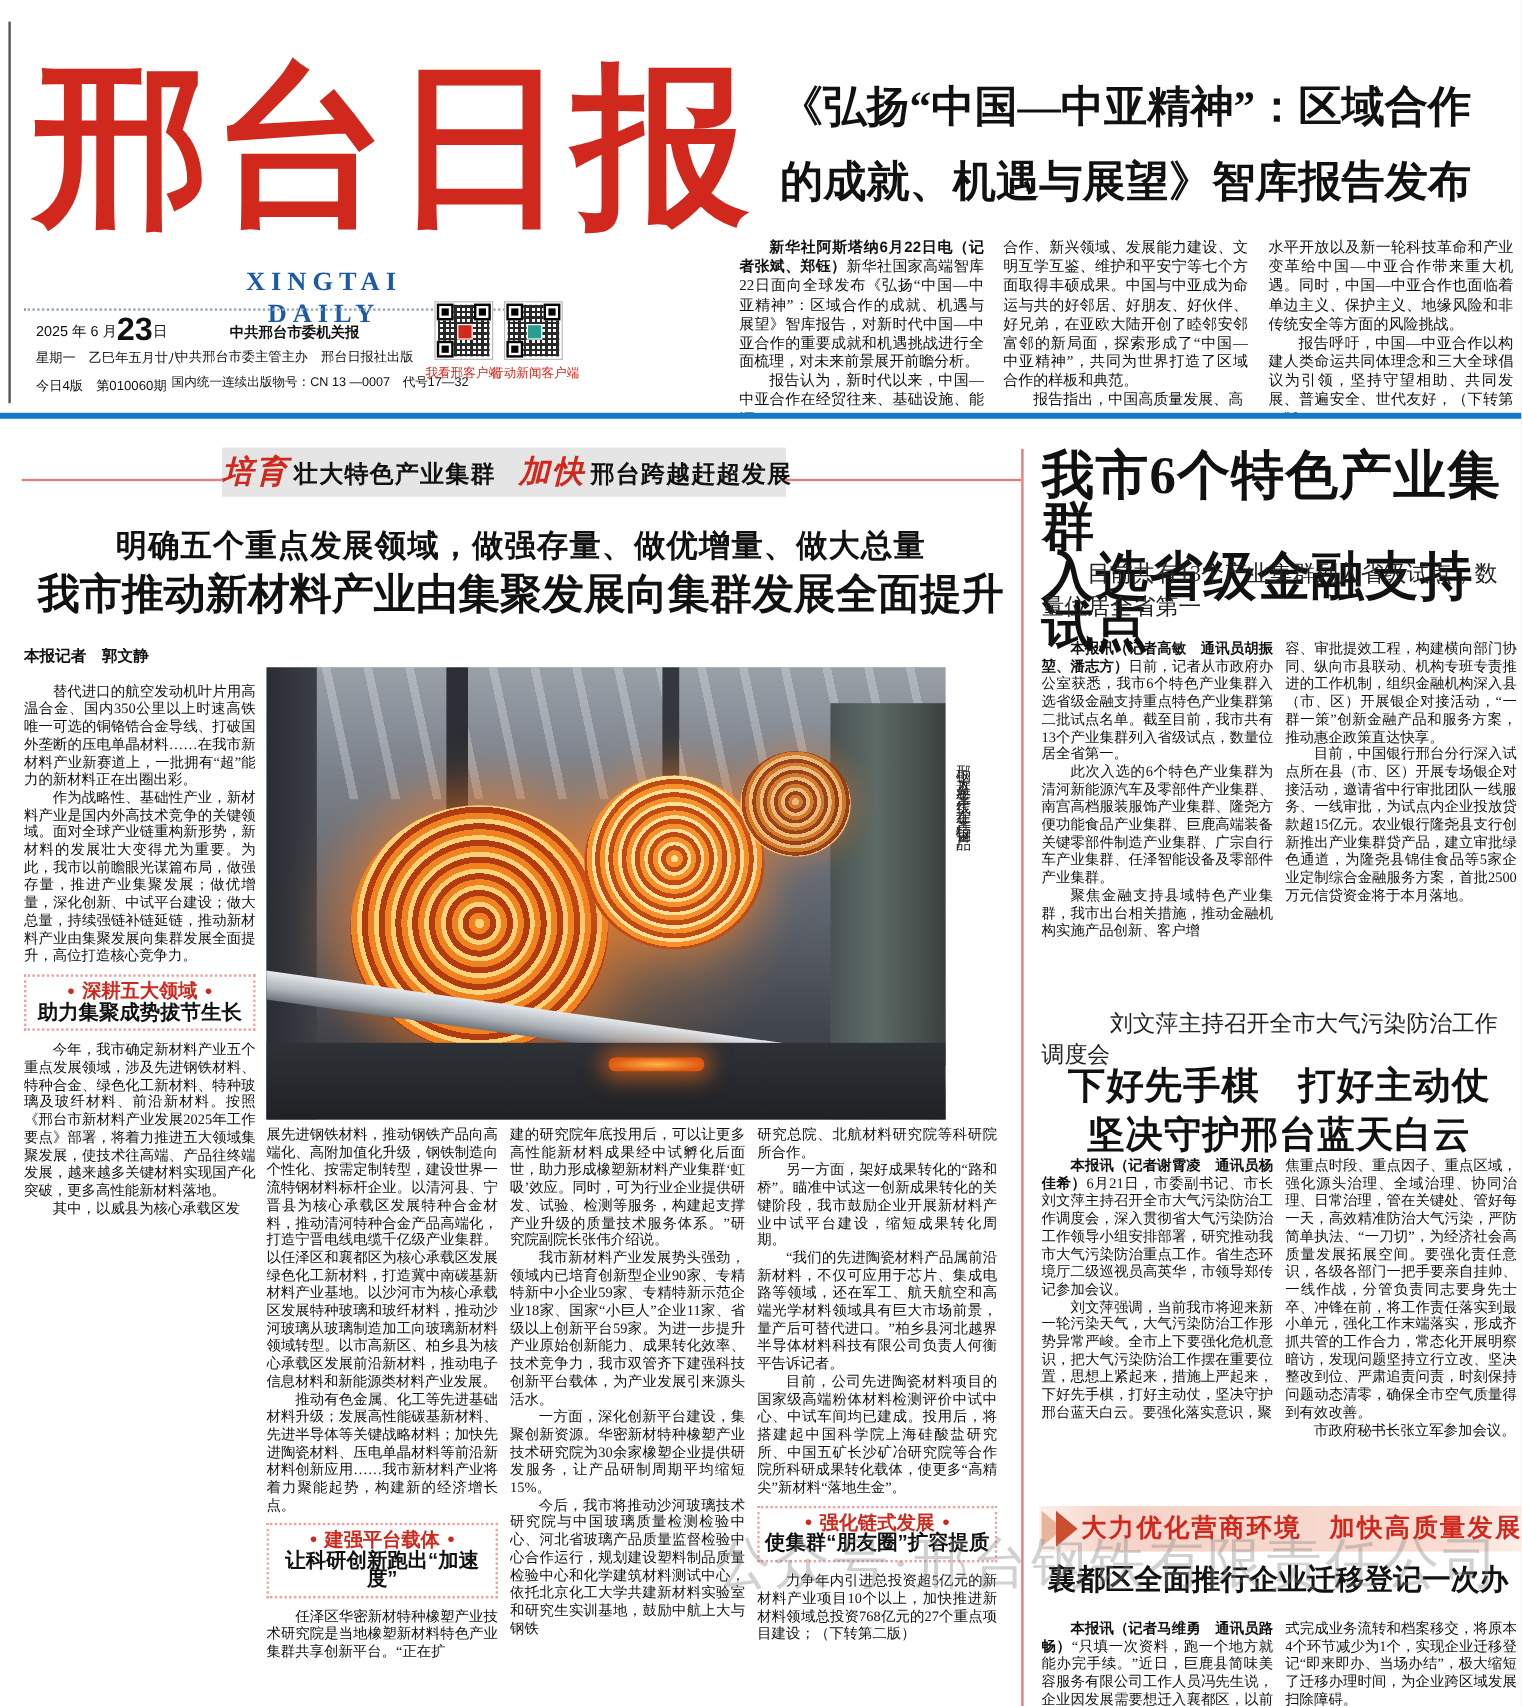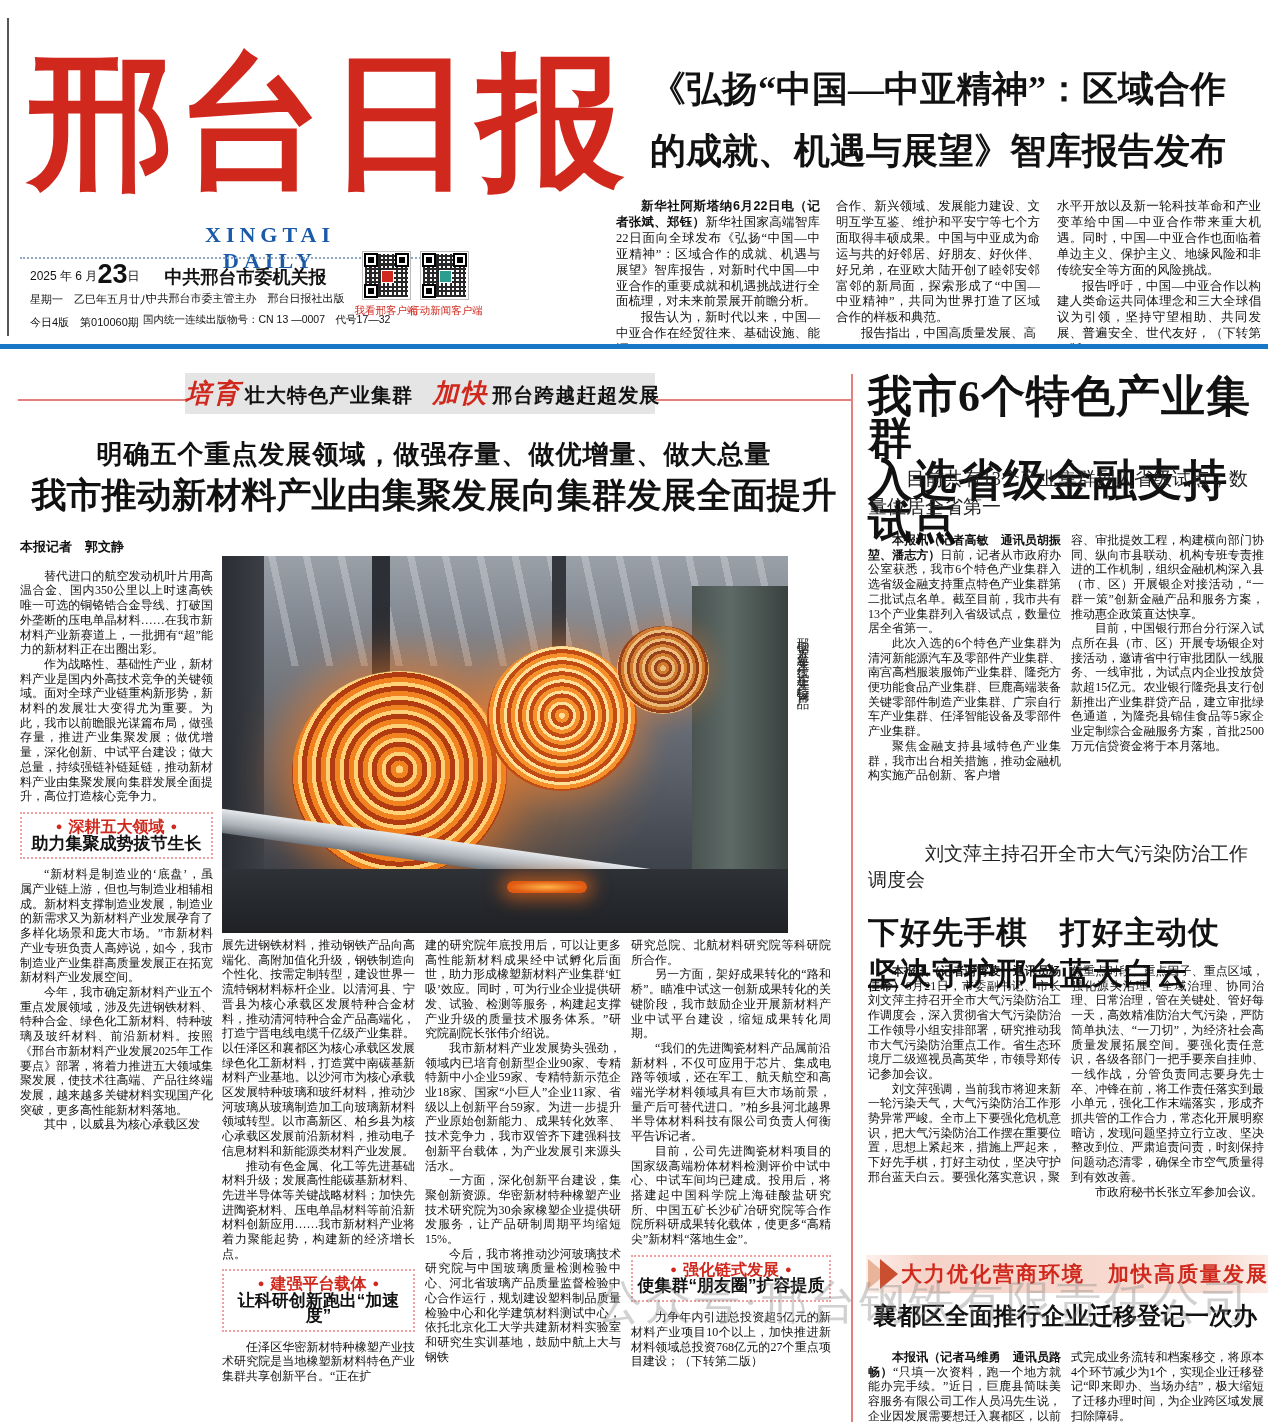--- a/index.html
+++ b/index.html
@@ -15,21 +15,21 @@
   .edge-line{left:7px;top:18px;width:2px;height:318px;background:#555;}
   .masthead-title{left:28px;top:28px;width:585px;height:190px;font-size:146px;line-height:190px;
       font-weight:900;color:#d0281c;letter-spacing:4px;white-space:nowrap;}
   .masthead-sub{left:150px;top:222px;width:240px;text-align:center;font-size:22px;font-weight:bold;
       color:#1b5aa8;letter-spacing:5px;word-spacing:14px;}
   .dotline{left:20px;top:257px;width:445px;border-top:2px dotted #8fa9c4;}
   .info-a{left:30px;top:263px;width:120px;font-size:11px;line-height:23px;white-space:nowrap;}
   .info-a .dl1{font-size:12px;}
   .info-a .day{font-size:27px;font-weight:bold;vertical-align:-3px;letter-spacing:0;}
   .info-b{left:143px;top:266px;width:205px;text-align:center;white-space:nowrap;}
-  .info-b .l1{font-size:18px;font-weight:bold;line-height:22px;}
+  .info-b .l1{font-size:12px;font-weight:bold;line-height:22px;}
   .info-b .l2{font-size:11px;line-height:21px;}
   .info-b .l3{font-size:10.5px;line-height:21px;}
   .qr{width:47px;height:47px;background:#fff;border:1px solid #bbb;}
   .qr .grid{position:absolute;inset:2px;opacity:.9;
       background-image:repeating-linear-gradient(0deg,#111 0 2px,transparent 2px 4.5px),
                        repeating-linear-gradient(90deg,#111 0 2px,transparent 2px 4.5px);}
   .qr .fm{position:absolute;width:10px;height:10px;border:2px solid #000;background:#fff;}
   .qr .fm::before{content:"";position:absolute;inset:2px;background:#000;}
   .qr .fm.tl{top:1px;left:1px}.qr .fm.tr{top:1px;right:1px}.qr .fm.bl{bottom:1px;left:1px}
   .qr .logo{position:absolute;left:18px;top:18px;width:11px;height:11px;border:1px solid #fff;}
@@ -97,21 +97,21 @@
 
   
   .r1-headline{left:868px;top:376px;width:396px;text-align:left;font-size:44px;line-height:42px;
       font-weight:900;letter-spacing:1px;}
   .r1-deck{left:868px;top:465px;width:396px;font-size:19px;line-height:28px;text-indent:2em;color:#222;}
   .r-col{width:193px;overflow:hidden;font-size:12px;line-height:14.7px;}
   .r1-body-a{left:868px;top:533px;height:302px;}
   .r1-body-b{left:1071px;top:533px;height:302px;}
   .r2-kicker{left:868px;top:841px;width:396px;font-size:19px;line-height:26px;text-indent:3em;
       font-family:"Liberation Sans",sans-serif;color:#222;}
-  .r2-headline{left:868px;top:912px;width:396px;font-size:31px;line-height:41px;
+  .r2-headline{left:868px;top:884px;width:396px;text-align:center;font-size:31px;line-height:41px;
       font-weight:900;letter-spacing:1px;}
   .r2-body-a{left:868px;top:964px;height:282px;}
   .r2-body-b{left:1071px;top:964px;height:282px;}
 
   
   .bb{left:866px;top:1255px;width:398px;height:38px;line-height:38px;text-align:center;
       background:linear-gradient(90deg,#fdf1ed,#f6d3c8 14%,#f8dcd2 82%,#fdf2ee);padding-left:20px;}
   .bb-text{color:#d0281c;font-weight:900;font-size:21px;letter-spacing:2px;
       font-family:"Liberation Sans",sans-serif;}
   .chev{position:absolute;left:2px;top:4px;width:44px;height:30px;}
@@ -224,21 +224,20 @@
     <div class="byline hei">本报记者　郭文静</div>
     <div>
         <p class="para">替代进口的航空发动机叶片用高温合金、国内350公里以上时速高铁唯一可选的铜铬锆合金导线、打破国外垄断的压电单晶材料……在我市新材料产业新赛道上，一批拥有“超”能力的新材料正在出圈出彩。</p>
         <p class="para">作为战略性、基础性产业，新材料产业是国内外高技术竞争的关键领域。面对全球产业链重构新形势，新材料的发展壮大变得尤为重要。为此，我市以前瞻眼光谋篇布局，做强存量，推进产业集聚发展；做优增量，深化创新、中试平台建设；做大总量，持续强链补链延链，推动新材料产业由集聚发展向集群发展全面提升，高位打造核心竞争力。</p>
       </div>
     <div class="subhead-box">
       <div class="l1"><span class="dot">●</span><span>深耕五大领域</span><span class="dot">●</span></div>
       <div class="l2">助力集聚成势拔节生长</div>
     </div>
     <div>
-        <p class="para">“新材料是制造业的‘底盘’，虽属产业链上游，但也与制造业相辅相成。新材料支撑制造业发展，制造业的新需求又为新材料产业发展孕育了多样化场景和庞大市场。”市新材料产业专班负责人高婷说，如今，我市制造业产业集群高质量发展正在拓宽新材料产业发展空间。</p>
         <p class="para">今年，我市确定新材料产业五个重点发展领域，涉及先进钢铁材料、特种合金、绿色化工新材料、特种玻璃及玻纤材料、前沿新材料。按照《邢台市新材料产业发展2025年工作要点》部署，将着力推进五大领域集聚发展，使技术往高端、产品往终端发展，越来越多关键材料实现国产化突破，更多高性能新材料落地。</p>
         <p class="para">其中，以威县为核心承载区发</p>
       </div>
   </div>
 
   <div class="abs ms-col ms-c2">
     <div>
         <p class="para flush">展先进钢铁材料，推动钢铁产品向高端化、高附加值化升级，钢铁制造向个性化、按需定制转型，建设世界一流特钢材料标杆企业。以清河县、宁晋县为核心承载区发展特种合金材料，推动清河特种合金产品高端化，打造宁晋电线电缆千亿级产业集群。以任泽区和襄都区为核心承载区发展绿色化工新材料，打造冀中南碳基新材料产业基地。以沙河市为核心承载区发展特种玻璃和玻纤材料，推动沙河玻璃从玻璃制造加工向玻璃新材料领域转型。以市高新区、柏乡县为核心承载区发展前沿新材料，推动电子信息材料和新能源类材料产业发展。</p>
         <p class="para">推动有色金属、化工等先进基础材料升级；发展高性能碳基新材料、先进半导体等关键战略材料；加快先进陶瓷材料、压电单晶材料等前沿新材料创新应用……我市新材料产业将着力聚能起势，构建新的经济增长点。</p>
       </div>

